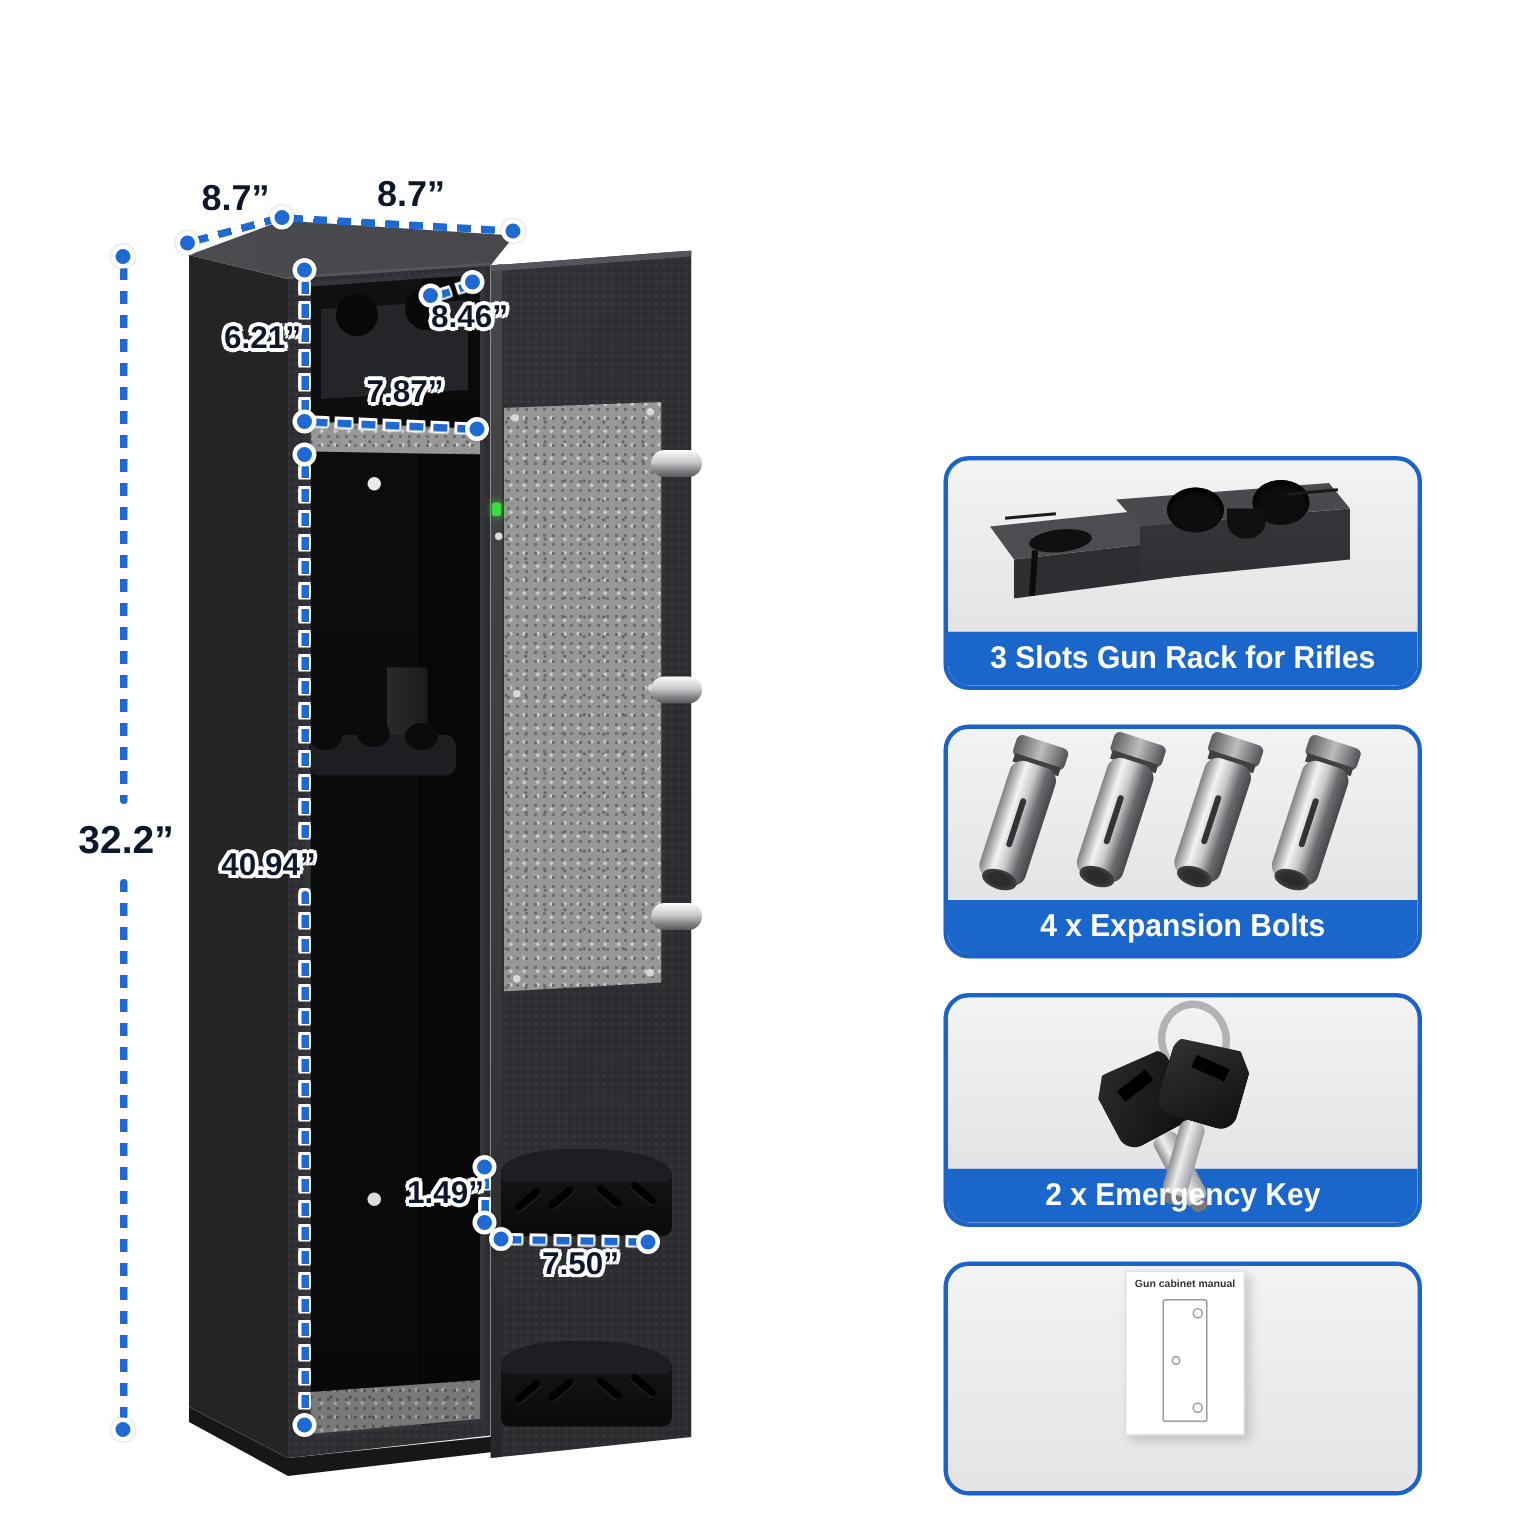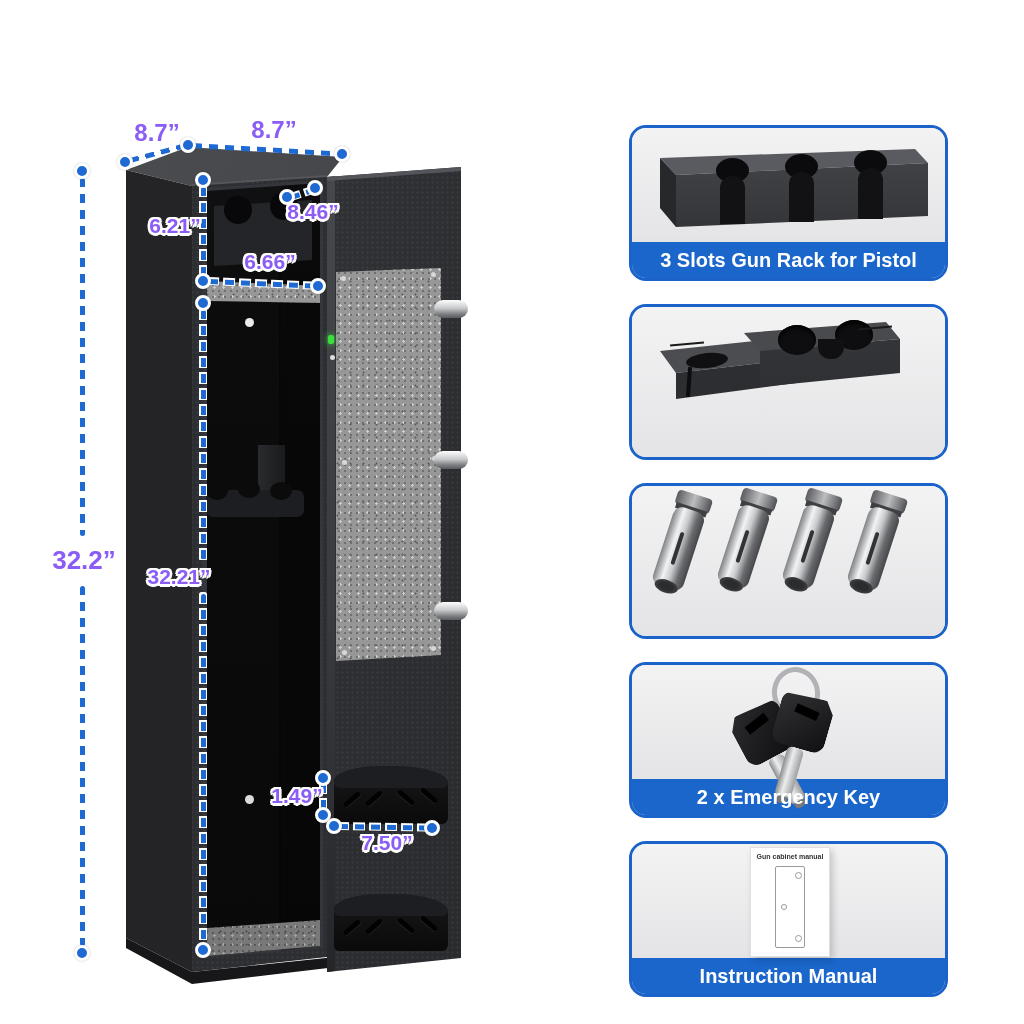--- a/index.html
+++ b/index.html
@@ -23,21 +23,21 @@
   
   .dl{position:absolute;border-radius:3px;}
   .dl.h{height:5px;background:repeating-linear-gradient(90deg,#1e6ad2 0 9px,transparent 9px 16px);}
   .dl.v{width:5px;background:repeating-linear-gradient(180deg,#1e6ad2 0 9px,transparent 9px 16px);}
   .rot{transform-origin:0 50%;}
   .cased{filter:drop-shadow(1.6px 0 0 #fff) drop-shadow(-1.6px 0 0 #fff)
                drop-shadow(0 1.6px 0 #fff) drop-shadow(0 -1.6px 0 #fff);}
   .dot{position:absolute;width:16px;height:16px;box-sizing:border-box;border-radius:50%;
        background:#1e6ad2;border:3px solid #fff;transform:translate(-50%,-50%);
        box-shadow:0 0 2px rgba(0,0,0,.25);}
-  .dim{position:absolute;transform:translate(-50%,-50%);color:#8b5cf6;font-weight:bold;
+  .dim{position:absolute;transform:translate(-50%,-50%);color:#0f172a;font-weight:bold;
        font-size:21px;white-space:nowrap;
        text-shadow:-2px -2px 0 #fff,2px -2px 0 #fff,-2px 2px 0 #fff,2px 2px 0 #fff,
                    0 -2.5px 0 #fff,0 2.5px 0 #fff,-2.5px 0 0 #fff,2.5px 0 0 #fff;}
   .dim.big{font-size:26px;}
   .dim.med{font-size:24px;}
   
   .card{position:absolute;left:629px;width:319px;height:156px;box-sizing:border-box;
         border:3px solid #1b63ca;border-radius:17px;background:#ececee;overflow:hidden;
         display:flex;flex-direction:column;}
   .card-img{position:relative;flex:1;background:linear-gradient(180deg,#f3f3f4,#e4e4e6);}
@@ -163,47 +163,27 @@
     <div class="dot" style="left:203px;top:950px;"></div>
     <div class="dot" style="left:323px;top:778px;"></div>
     <div class="dot" style="left:323px;top:815px;"></div>
     <div class="dot" style="left:334px;top:826px;"></div>
     <div class="dot" style="left:432px;top:828px;"></div>
 
     <div class="dim med" style="left:157px;top:133px;">8.7”</div>
     <div class="dim med" style="left:274px;top:130px;">8.7”</div>
     <div class="dim" style="left:313px;top:212px;text-align:center;">8.46”</div>
     <div class="dim" style="left:175px;top:226px;">6.21”</div>
-    <div class="dim" style="left:270px;top:262px;">6.66”</div>
+    <div class="dim" style="left:270px;top:262px;">7.87”</div>
     <div class="dim big" style="left:84px;top:560px;">32.2”</div>
-    <div class="dim" style="left:179px;top:577px;">32.21”</div>
+    <div class="dim" style="left:179px;top:577px;">40.94”</div>
     <div class="dim" style="left:297px;top:796px;">1.49”</div>
     <div class="dim" style="left:387px;top:843px;">7.50”</div>
   </div>
 
-  <div class="card" style="top:125px;">
-    <div class="card-img">
-      <div class="abs" style="left:0;top:0;width:313px;height:114px;
-                  clip-path:polygon(28px 30px,283px 21px,296px 35px,44px 47px);background:#595b60;"></div>
-      <div class="abs" style="left:0;top:0;width:313px;height:114px;
-                  clip-path:polygon(44px 47px,296px 35px,296px 88px,44px 99px);
-                  background:linear-gradient(180deg,#47494d,#303236);"></div>
-      <div class="abs" style="left:0;top:0;width:313px;height:114px;
-                  clip-path:polygon(28px 30px,44px 47px,44px 99px,28px 80px);background:#26282b;"></div>
-      <div class="abs" style="left:84px;top:30px;width:33px;height:25px;border-radius:50%;background:#0b0b0d;"></div>
-      <div class="abs" style="left:153px;top:26px;width:33px;height:25px;border-radius:50%;background:#0b0b0d;"></div>
-      <div class="abs" style="left:222px;top:22px;width:33px;height:25px;border-radius:50%;background:#0b0b0d;"></div>
-      <div class="abs" style="left:88px;top:48px;width:25px;height:48px;background:#121214;border-radius:12px 12px 0 0;"></div>
-      <div class="abs" style="left:157px;top:44px;width:25px;height:50px;background:#121214;border-radius:12px 12px 0 0;"></div>
-      <div class="abs" style="left:226px;top:40px;width:25px;height:51px;background:#121214;border-radius:12px 12px 0 0;"></div>
-    </div>
-    <div class="card-bar">
-      <span>3 Slots Gun Rack for Pistol</span>
-    </div>
-  </div>
 
   <div class="card" style="top:304px;">
     <div class="card-img">
       <div class="abs" style="left:0;top:0;width:313px;height:114px;
                   clip-path:polygon(28px 44px,152px 31px,164px 52px,44px 66px);background:#4b4d51;"></div>
       <div class="abs" style="left:0;top:0;width:313px;height:114px;
                   clip-path:polygon(44px 66px,164px 52px,164px 76px,44px 92px);background:#2c2e31;"></div>
       <div class="abs" style="left:0;top:0;width:313px;height:114px;
                   clip-path:polygon(112px 26px,254px 15px,268px 32px,128px 44px);background:#484a4e;"></div>
       <div class="abs" style="left:0;top:0;width:313px;height:114px;
@@ -212,20 +192,23 @@
       <div class="abs" style="left:146px;top:18px;width:38px;height:30px;border-radius:50%;background:#0e0e10;
                   box-shadow:inset 0 3px 4px #000;"></div>
       <div class="abs" style="left:203px;top:13px;width:38px;height:30px;border-radius:50%;background:#0e0e10;
                   box-shadow:inset 0 3px 4px #000;"></div>
       <div class="abs" style="left:186px;top:32px;width:26px;height:20px;background:#101012;border-radius:0 0 12px 12px;"></div>
       <div class="abs" style="left:54px;top:46px;width:42px;height:15px;border-radius:50%;background:#101013;transform:rotate(-6deg);"></div>
       <div class="abs" style="left:55px;top:60px;width:4px;height:30px;background:#0c0c0e;transform:rotate(4deg);"></div>
       <div class="abs" style="left:38px;top:36px;width:34px;height:2px;background:#1a1a1c;transform:rotate(-5deg);"></div>
       <div class="abs" style="left:226px;top:20px;width:34px;height:2px;background:#1a1a1c;transform:rotate(-5deg);"></div>
     </div>
+    <div class="card-bar">
+      <span>3 Slots Gun Rack for Rifles</span>
+    </div>
   </div>
 
   <div class="card" style="top:483px;">
     <div class="card-img">
       <div class="abs bolt" style="left:30px;top:6px;width:36px;height:104px;transform:rotate(18deg);">
         <div class="abs" style="left:0;top:0;width:36px;height:15px;border-radius:4px;background:linear-gradient(90deg,#5c5d60,#bcbdbf,#515255);"></div>
         <div class="abs" style="left:2px;top:13px;width:32px;height:6px;background:#3f4043;"></div>
         <div class="abs" style="left:2px;top:16px;width:32px;height:82px;border-radius:9px;background:linear-gradient(90deg,#808184,#f2f3f4 30%,#c7c8ca 52%,#6a6b6e 76%,#46474a);"></div>
         <div class="abs" style="left:15px;top:40px;width:4px;height:34px;border-radius:2px;background:#323336;"></div>
         <div class="abs" style="left:6px;top:90px;width:24px;height:13px;border-radius:50%;background:radial-gradient(#2b2c2e 40%,#545557);"></div>
@@ -244,20 +227,23 @@
         <div class="abs" style="left:15px;top:40px;width:4px;height:34px;border-radius:2px;background:#323336;"></div>
         <div class="abs" style="left:6px;top:90px;width:24px;height:13px;border-radius:50%;background:radial-gradient(#2b2c2e 40%,#545557);"></div>
       </div>
       <div class="abs bolt" style="left:225px;top:6px;width:36px;height:104px;transform:rotate(18deg);">
         <div class="abs" style="left:0;top:0;width:36px;height:15px;border-radius:4px;background:linear-gradient(90deg,#5c5d60,#bcbdbf,#515255);"></div>
         <div class="abs" style="left:2px;top:13px;width:32px;height:6px;background:#3f4043;"></div>
         <div class="abs" style="left:2px;top:16px;width:32px;height:82px;border-radius:9px;background:linear-gradient(90deg,#808184,#f2f3f4 30%,#c7c8ca 52%,#6a6b6e 76%,#46474a);"></div>
         <div class="abs" style="left:15px;top:40px;width:4px;height:34px;border-radius:2px;background:#323336;"></div>
         <div class="abs" style="left:6px;top:90px;width:24px;height:13px;border-radius:50%;background:radial-gradient(#2b2c2e 40%,#545557);"></div>
       </div>
+    </div>
+    <div class="card-bar">
+      <span>4 x Expansion Bolts</span>
     </div>
   </div>
 
   <div class="card" style="top:662px;">
     <div class="card-img">
       <div class="abs" style="left:140px;top:2px;width:38px;height:42px;border:5px solid #b2b3b6;border-radius:50%;transform:rotate(-10deg);"></div>
       <div class="abs" style="left:92px;top:32px;width:56px;height:112px;transform:rotate(-28deg);transform-origin:50px 8px;">
         <div class="abs" style="left:0;top:0;width:54px;height:54px;border-radius:12px;
                     background:linear-gradient(135deg,#2b2b2d,#0e0e10);
                     clip-path:polygon(18% 0,100% 6%,100% 100%,0 100%,0 24%);"></div>
@@ -286,18 +272,15 @@
       <div class="abs" style="left:118px;top:3px;width:78px;height:108px;background:#fff;border:1px solid #e0e0e0;
                   box-shadow:3px 3px 7px rgba(0,0,0,.18);">
         <div style="font-size:7px;font-weight:bold;color:#333;text-align:center;margin-top:5px;">Gun cabinet manual</div>
         <div class="abs" style="left:24px;top:18px;width:28px;height:80px;border:1px solid #9a9a9a;border-radius:2px;">
           <div class="abs" style="right:2px;top:5px;width:5px;height:5px;border:1px solid #9a9a9a;border-radius:50%;"></div>
           <div class="abs" style="right:2px;bottom:5px;width:5px;height:5px;border:1px solid #9a9a9a;border-radius:50%;"></div>
           <div class="abs" style="left:5px;top:37px;width:4px;height:4px;border:1px solid #9a9a9a;border-radius:50%;"></div>
         </div>
       </div>
     </div>
-    <div class="card-bar">
-      <span>Instruction Manual</span>
-    </div>
   </div>
 
 </div>
 
 </body></html>

